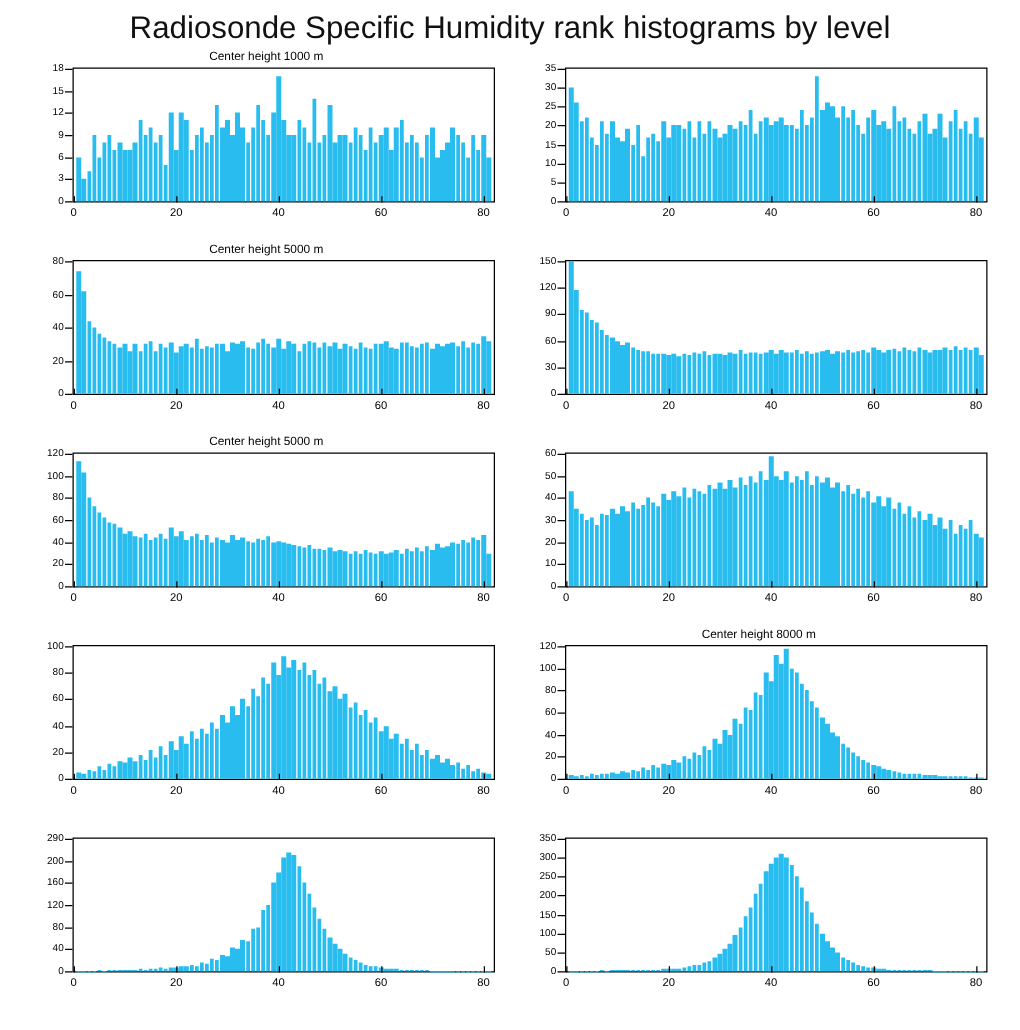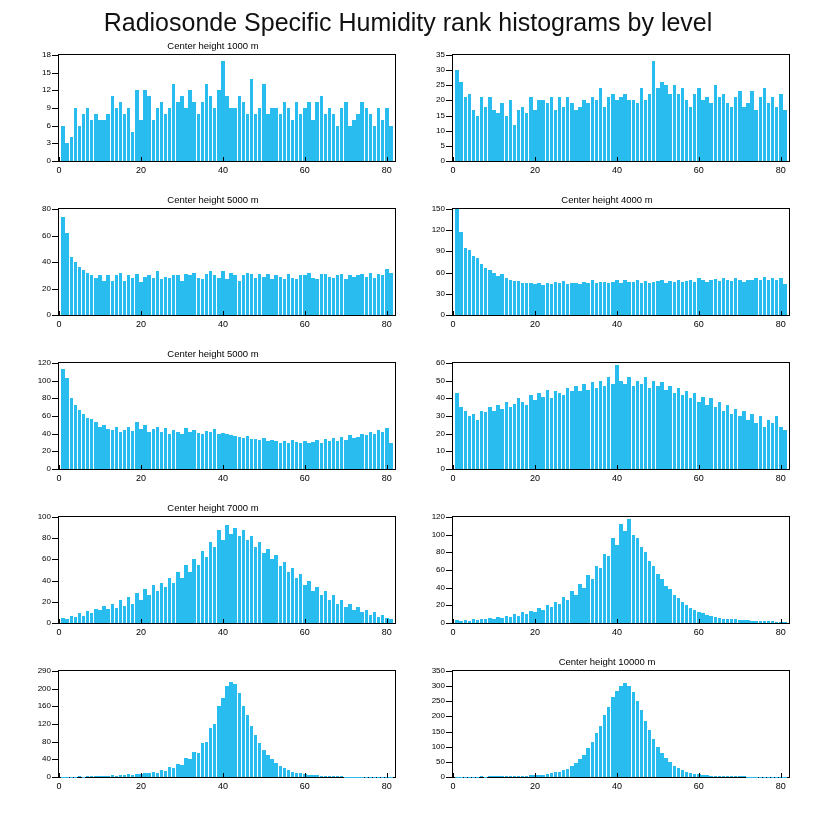--- a/index.html
+++ b/index.html
@@ -380,21 +380,20 @@
         <div class="xtick" style="left: 122.951px; top: 117px; height: 5px;"></div>
         <div class="xtick-label" style="left: 107.951px; width: 30px; top: 126px;">20</div>
         <div class="xtick" style="left: 204.902px; top: 117px; height: 5px;"></div>
         <div class="xtick-label" style="left: 189.902px; width: 30px; top: 126px;">40</div>
         <div class="xtick" style="left: 286.854px; top: 117px; height: 5px;"></div>
         <div class="xtick-label" style="left: 271.854px; width: 30px; top: 126px;">60</div>
         <div class="xtick" style="left: 368.805px; top: 117px; height: 5px;"></div>
         <div class="xtick-label" style="left: 353.805px; width: 30px; top: 126px;">80</div>
       </div>
       <div class="panel" style="left: 412px; top: 194px; width: 390px; height: 152px;">
-        <div class="panel-title">Center height 4000 m</div>
         <div class="plotbox" style="width: 338px; height: 108px;">
           <div class="bars">
             <div class="bar" style="left: 2.37659px; width: 3.44195px; height: 106px;"></div>
             <div class="bar" style="left: 6.47415px; width: 3.44195px; height: 82.68px;"></div>
             <div class="bar" style="left: 10.5717px; width: 3.44195px; height: 67.1333px;"></div>
             <div class="bar" style="left: 14.6693px; width: 3.44195px; height: 65.0133px;"></div>
             <div class="bar" style="left: 18.7668px; width: 3.44195px; height: 58.6533px;"></div>
             <div class="bar" style="left: 22.8644px; width: 3.44195px; height: 56.5333px;"></div>
             <div class="bar" style="left: 26.962px; width: 3.44195px; height: 50.88px;"></div>
             <div class="bar" style="left: 31.0595px; width: 3.44195px; height: 47.3467px;"></div>
@@ -713,21 +712,20 @@
         <div class="xtick" style="left: 122.951px; top: 117px; height: 5px;"></div>
         <div class="xtick-label" style="left: 107.951px; width: 30px; top: 126px;">20</div>
         <div class="xtick" style="left: 204.902px; top: 117px; height: 5px;"></div>
         <div class="xtick-label" style="left: 189.902px; width: 30px; top: 126px;">40</div>
         <div class="xtick" style="left: 286.854px; top: 117px; height: 5px;"></div>
         <div class="xtick-label" style="left: 271.854px; width: 30px; top: 126px;">60</div>
         <div class="xtick" style="left: 368.805px; top: 117px; height: 5px;"></div>
         <div class="xtick-label" style="left: 353.805px; width: 30px; top: 126px;">80</div>
       </div>
       <div class="panel" style="left: 18px; top: 502px; width: 390px; height: 152px;">
-        <div class="panel-title">Center height 7000 m</div>
         <div class="plotbox" style="width: 338px; height: 108px;">
           <div class="bars">
             <div class="bar" style="left: 2.37659px; width: 3.44195px; height: 5.3px;"></div>
             <div class="bar" style="left: 6.47415px; width: 3.44195px; height: 4.24px;"></div>
             <div class="bar" style="left: 10.5717px; width: 3.44195px; height: 7.42px;"></div>
             <div class="bar" style="left: 14.6693px; width: 3.44195px; height: 6.36px;"></div>
             <div class="bar" style="left: 18.7668px; width: 3.44195px; height: 9.54px;"></div>
             <div class="bar" style="left: 22.8644px; width: 3.44195px; height: 7.42px;"></div>
             <div class="bar" style="left: 26.962px; width: 3.44195px; height: 11.66px;"></div>
             <div class="bar" style="left: 31.0595px; width: 3.44195px; height: 9.54px;"></div>
@@ -823,20 +821,21 @@
         <div class="xtick" style="left: 122.951px; top: 117px; height: 5px;"></div>
         <div class="xtick-label" style="left: 107.951px; width: 30px; top: 126px;">20</div>
         <div class="xtick" style="left: 204.902px; top: 117px; height: 5px;"></div>
         <div class="xtick-label" style="left: 189.902px; width: 30px; top: 126px;">40</div>
         <div class="xtick" style="left: 286.854px; top: 117px; height: 5px;"></div>
         <div class="xtick-label" style="left: 271.854px; width: 30px; top: 126px;">60</div>
         <div class="xtick" style="left: 368.805px; top: 117px; height: 5px;"></div>
         <div class="xtick-label" style="left: 353.805px; width: 30px; top: 126px;">80</div>
       </div>
       <div class="panel" style="left: 412px; top: 502px; width: 390px; height: 152px;">
+        <div class="panel-title">Center height 8000 m</div>
         <div class="plotbox" style="width: 338px; height: 108px;">
           <div class="bars">
             <div class="bar" style="left: 2.37659px; width: 3.44195px; height: 2.65px;"></div>
             <div class="bar" style="left: 6.47415px; width: 3.44195px; height: 1.76667px;"></div>
             <div class="bar" style="left: 10.5717px; width: 3.44195px; height: 2.65px;"></div>
             <div class="bar" style="left: 14.6693px; width: 3.44195px; height: 1.76667px;"></div>
             <div class="bar" style="left: 18.7668px; width: 3.44195px; height: 3.53333px;"></div>
             <div class="bar" style="left: 22.8644px; width: 3.44195px; height: 2.65px;"></div>
             <div class="bar" style="left: 26.962px; width: 3.44195px; height: 4.41667px;"></div>
             <div class="bar" style="left: 31.0595px; width: 3.44195px; height: 3.53333px;"></div>
@@ -1045,21 +1044,20 @@
         <div class="xtick" style="left: 122.951px; top: 117px; height: 5px;"></div>
         <div class="xtick-label" style="left: 107.951px; width: 30px; top: 126px;">20</div>
         <div class="xtick" style="left: 204.902px; top: 117px; height: 5px;"></div>
         <div class="xtick-label" style="left: 189.902px; width: 30px; top: 126px;">40</div>
         <div class="xtick" style="left: 286.854px; top: 117px; height: 5px;"></div>
         <div class="xtick-label" style="left: 271.854px; width: 30px; top: 126px;">60</div>
         <div class="xtick" style="left: 368.805px; top: 117px; height: 5px;"></div>
         <div class="xtick-label" style="left: 353.805px; width: 30px; top: 126px;">80</div>
       </div>
       <div class="panel" style="left: 412px; top: 656px; width: 390px; height: 152px;">
-        <div class="panel-title">Center height 10000 m</div>
         <div class="plotbox" style="width: 338px; height: 108px;">
           <div class="bars">
             <div class="bar" style="left: 2.37659px; width: 3.44195px; height: 0.302857px;"></div>
             <div class="bar" style="left: 6.47415px; width: 3.44195px; height: 0.302857px;"></div>
             <div class="bar" style="left: 10.5717px; width: 3.44195px; height: 0.302857px;"></div>
             <div class="bar" style="left: 14.6693px; width: 3.44195px; height: 0.302857px;"></div>
             <div class="bar" style="left: 18.7668px; width: 3.44195px; height: 0.302857px;"></div>
             <div class="bar" style="left: 22.8644px; width: 3.44195px; height: 0.302857px;"></div>
             <div class="bar" style="left: 26.962px; width: 3.44195px; height: 0.605714px;"></div>
             <div class="bar" style="left: 31.0595px; width: 3.44195px; height: 0.302857px;"></div>

